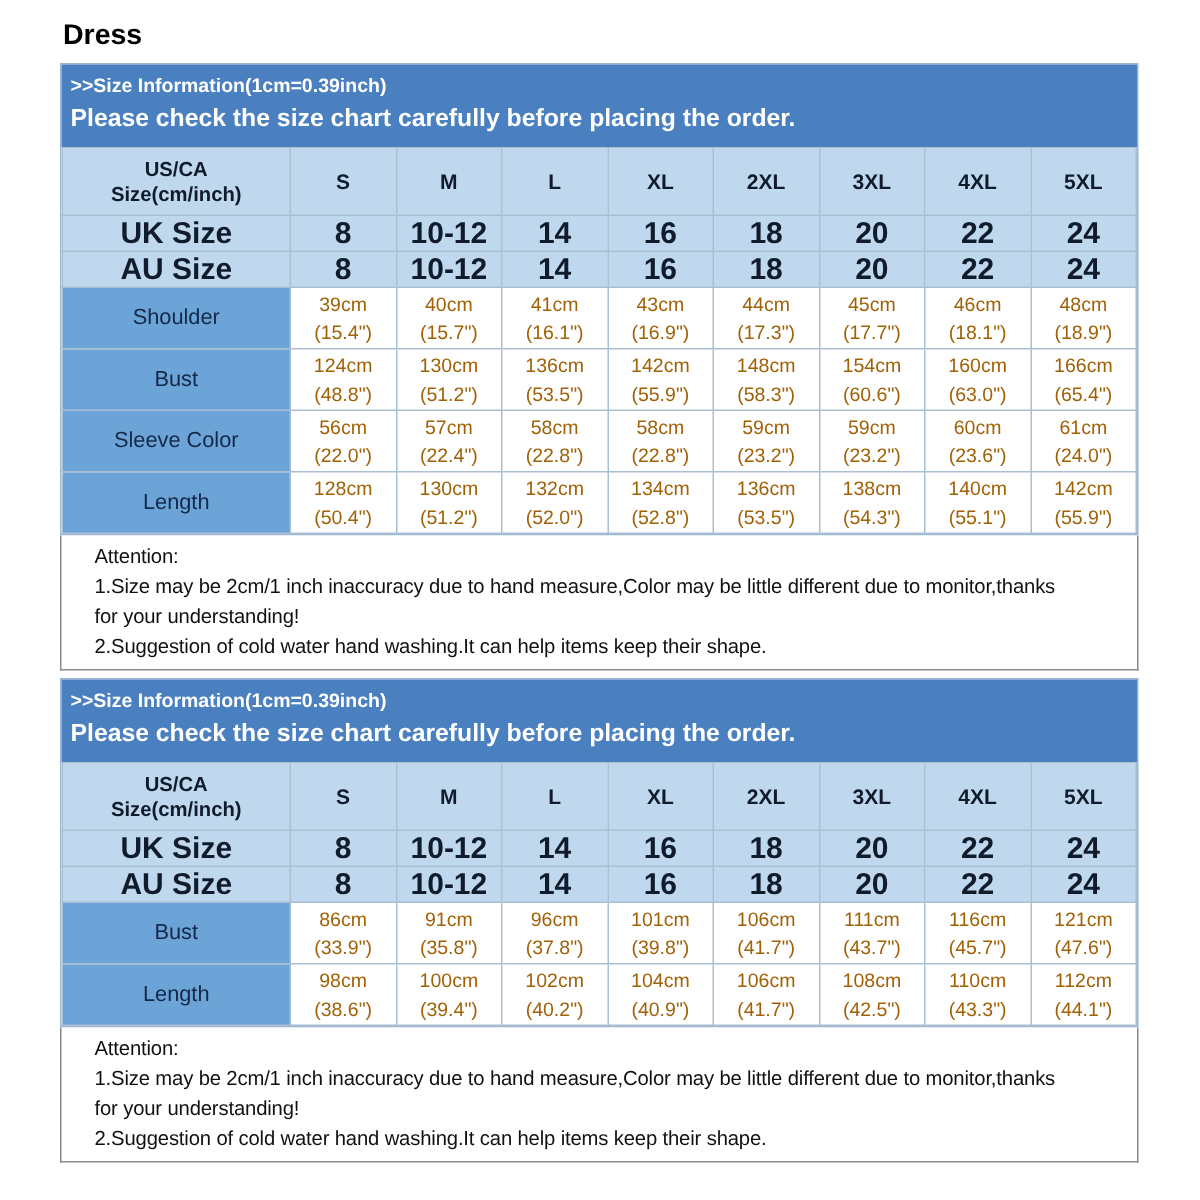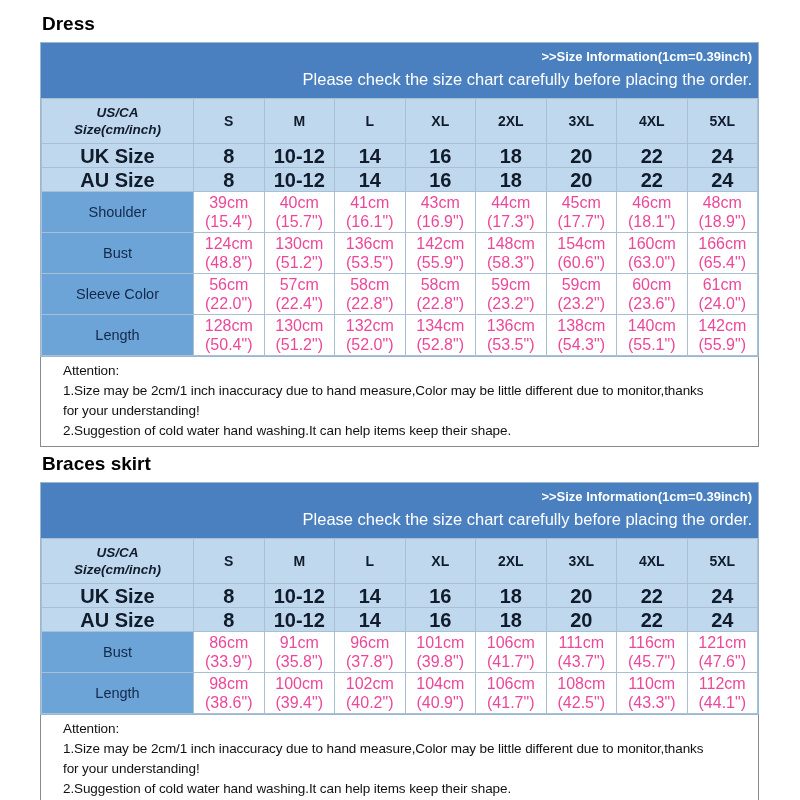--- a/index.html
+++ b/index.html
@@ -44,31 +44,30 @@
     border: 1px solid #9cb6cf;
     box-sizing: border-box;
     background: #ffffff;
   }
 
   .banner {
     background: #4b80c0;
     color: #ffffff;
     padding: 5px 6px 7px 6px;
     box-sizing: border-box;
-    text-align: right;
   }
   .banner-line1 {
     font-size: 13px;
     font-weight: bold;
     line-height: 17px;
     letter-spacing: 0px;
   }
   .banner-line2 {
     font-size: 16.5px;
-    font-weight: normal;
+    font-weight: bold;
     line-height: 24px;
     margin-top: 2px;
     letter-spacing: 0px;
   }
 
   table.size-table {
     width: 100%;
     border-collapse: collapse;
     table-layout: fixed;
     background: #ffffff;
@@ -86,21 +85,20 @@
   .hdr-cell {
     background: #bfd8ee;
     color: #101b2b;
     font-weight: bold;
     font-size: 14px;
     height: 44px;
     line-height: 17px;
   }
   .hdr-cell.sizecol {
     font-size: 13.5px;
-    font-style: italic;
   }
   .hdr-row2 .hdr-cell,
   .hdr-row3 .hdr-cell {
     height: 23px;
     font-size: 20px;
     line-height: 16px;
   }
 
   
   .rowlabel {
@@ -110,22 +108,22 @@
     font-size: 14.5px;
     text-align: left;
     padding-left: 14px;
     line-height: 18px;
     margin-top: 48px;
   }
 
   
   .data-cell {
     background: #ffffff;
-    color: #ec4899;
-    font-size: 16px;
+    color: #a16207;
+    font-size: 13px;
     height: 40px;
     line-height: 19px;
   }
   .data-cell .cm { display: block; }
   .data-cell .inch { display: block; }
 
   .attention {
     border: 1px solid #8a8a8a;
     border-top: none;
     background: #ffffff;
@@ -356,21 +354,20 @@
     <div class="attention">
       <div>Attention:</div>
       <div>1.Size may be 2cm/1 inch inaccuracy due to hand measure,Color may be little different due to monitor,thanks</div>
       <div>for your understanding!</div>
       <div>2.Suggestion of cold water hand washing.It can help items keep their shape.</div>
     </div>
   </div>
 
   <div class="section" id="section-braces">
 
-    <div class="section-title">Braces skirt</div>
 
     <div class="chart-wrap">
 
       <div class="banner">
         <div class="banner-line1">&gt;&gt;Size Information(1cm=0.39inch)</div>
         <div class="banner-line2">Please check the size chart carefully before placing the order.</div>
       </div>
 
       <table class="size-table">
         <colgroup>

